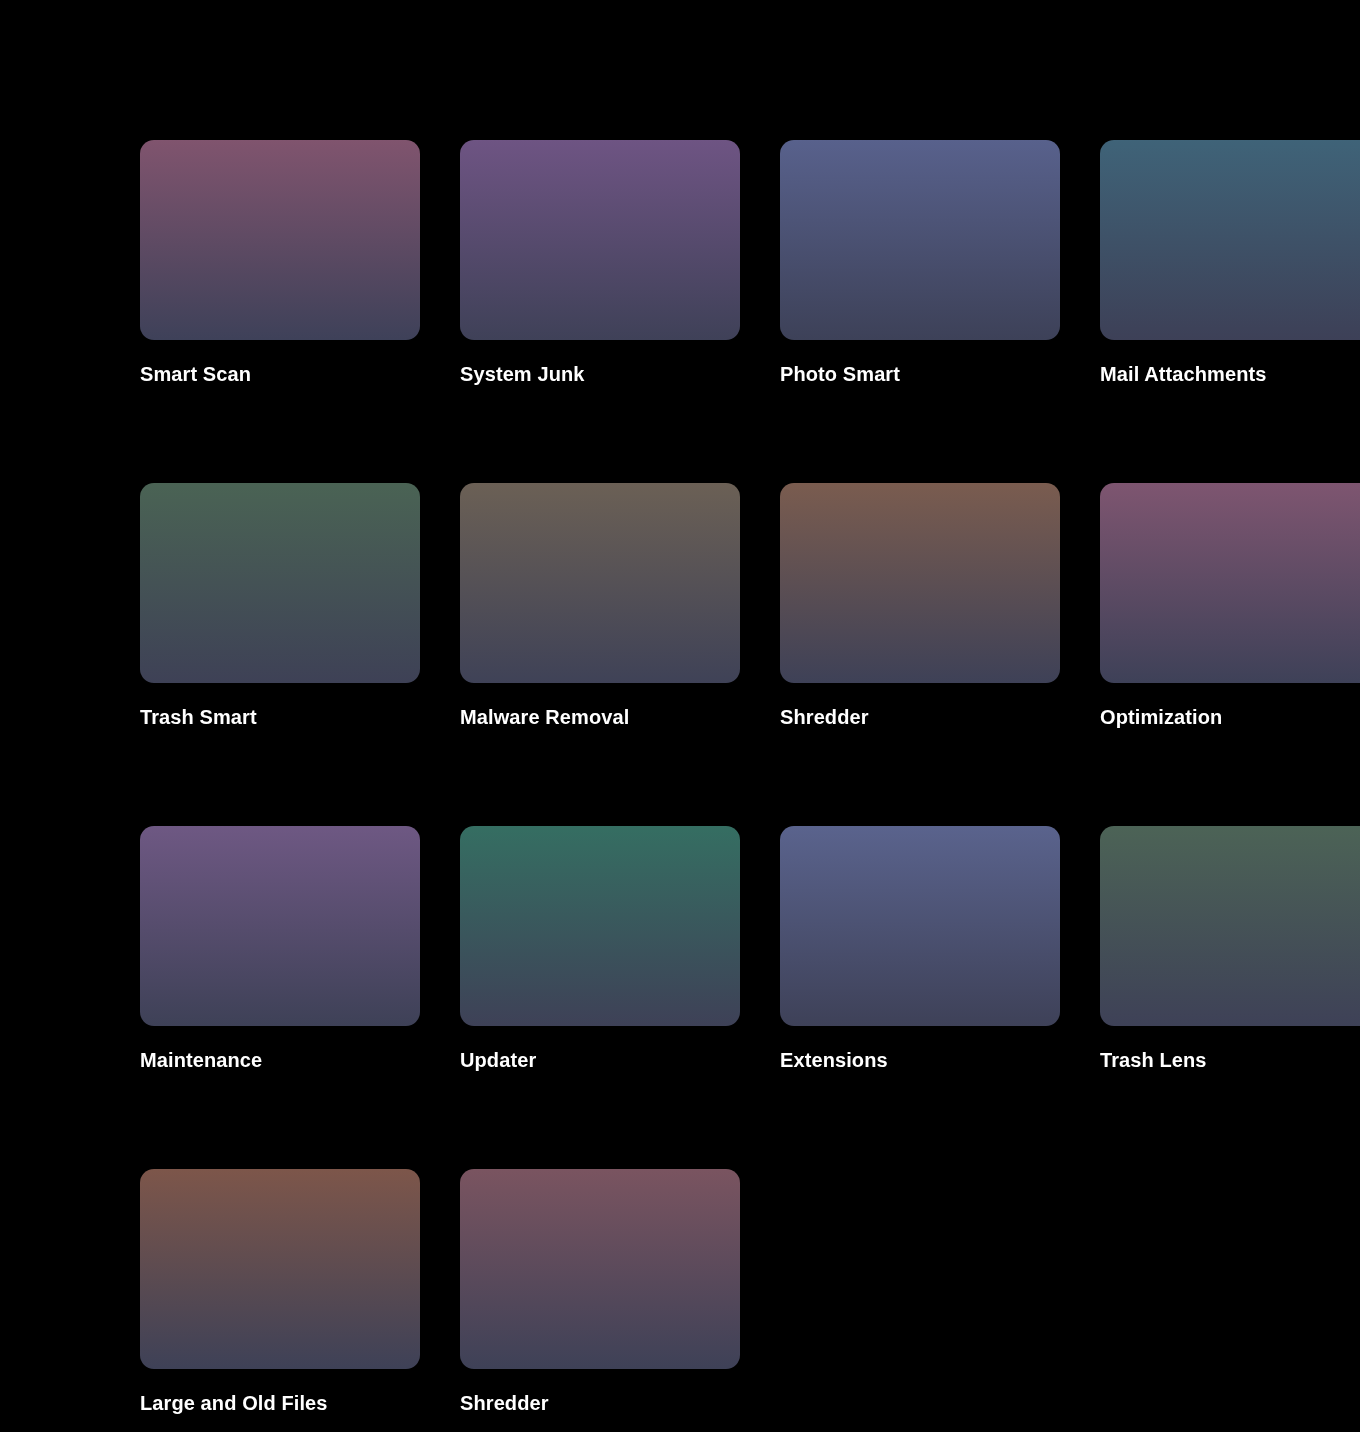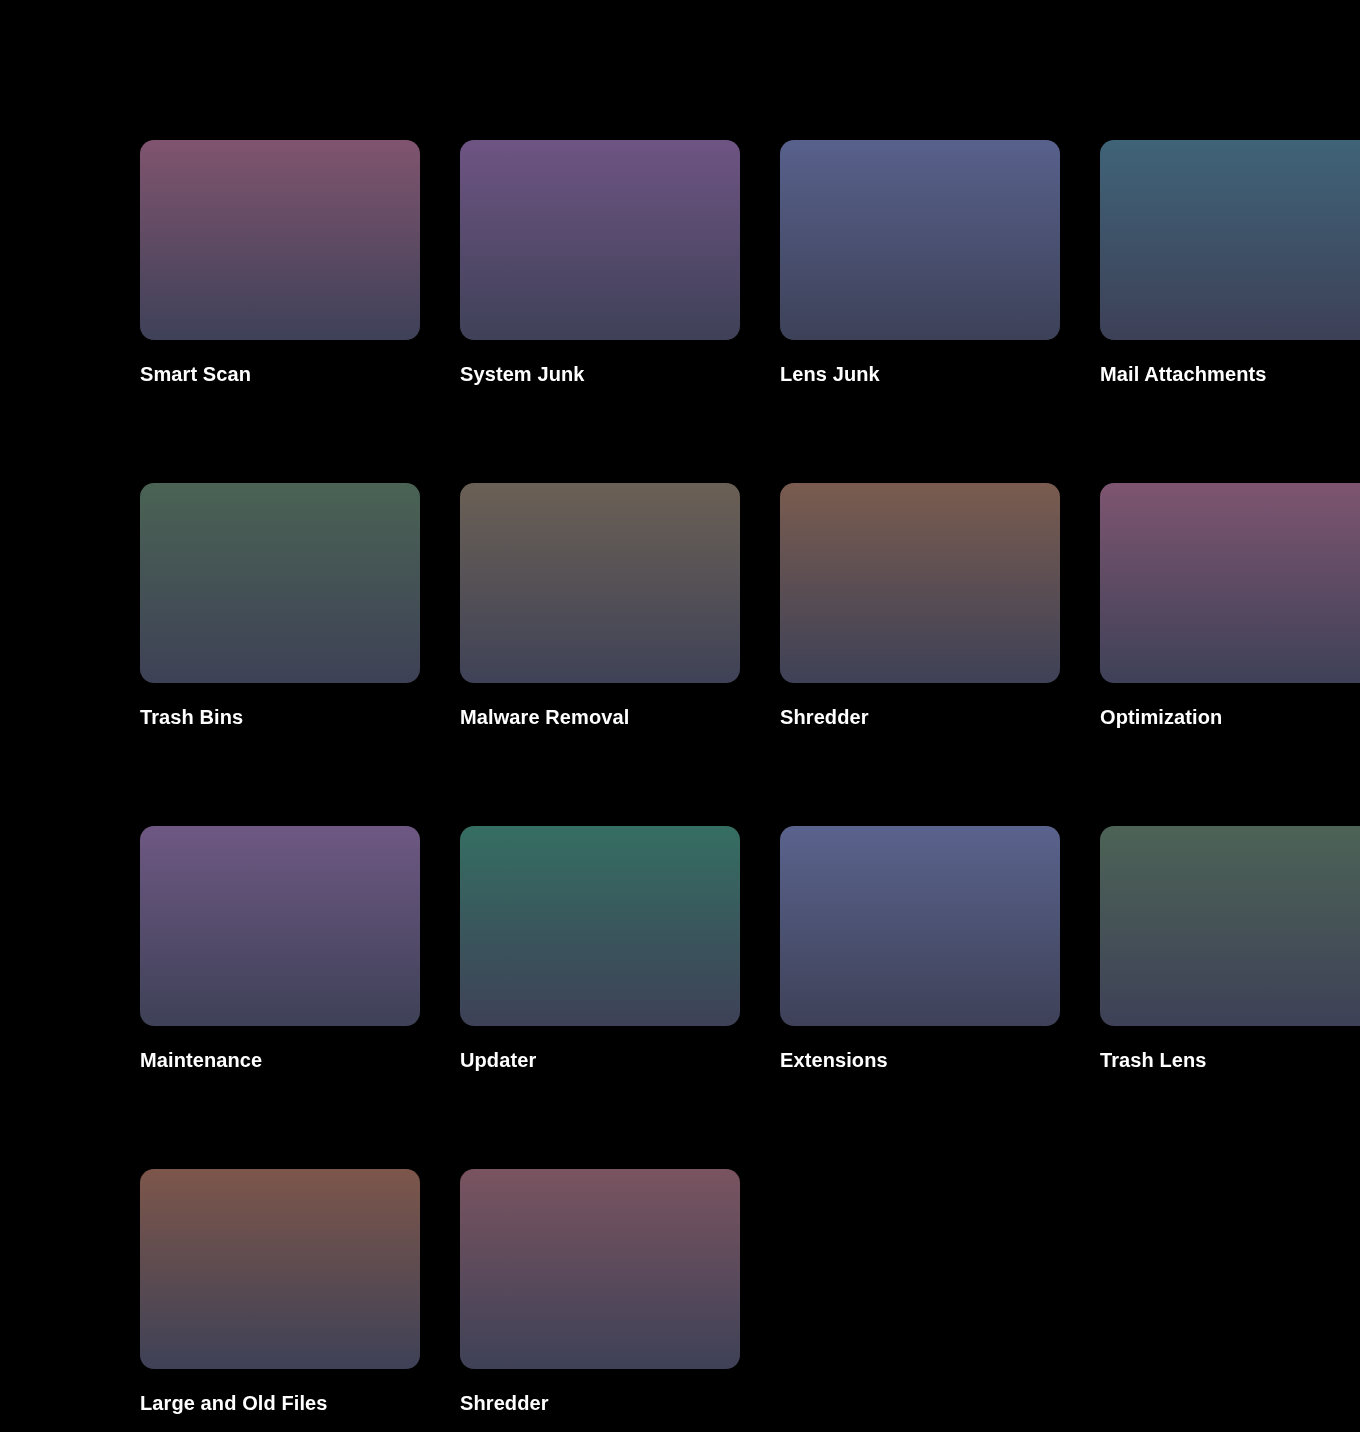--- a/index.html
+++ b/index.html
@@ -62,29 +62,29 @@
     <div class="tile-cell">
       <div class="tile-thumb" style="background: linear-gradient(rgb(128, 84, 110) 0%, rgb(62, 65, 89) 100%);"></div>
       <div class="tile-label">Smart Scan</div>
     </div>
     <div class="tile-cell">
       <div class="tile-thumb" style="background: linear-gradient(rgb(110, 84, 131) 0%, rgb(63, 65, 88) 100%);"></div>
       <div class="tile-label">System Junk</div>
     </div>
     <div class="tile-cell">
       <div class="tile-thumb" style="background: linear-gradient(rgb(88, 97, 140) 0%, rgb(61, 65, 88) 100%);"></div>
-      <div class="tile-label">Lens Junk</div>
+      <div class="tile-label">Photo Smart</div>
     </div>
     <div class="tile-cell">
       <div class="tile-thumb" style="background: linear-gradient(rgb(63, 99, 120) 0%, rgb(61, 64, 87) 100%);"></div>
       <div class="tile-label">Mail Attachments</div>
     </div>
     <div class="tile-cell">
       <div class="tile-thumb" style="background: linear-gradient(rgb(74, 99, 84) 0%, rgb(62, 65, 86) 100%);"></div>
-      <div class="tile-label">Trash Bins</div>
+      <div class="tile-label">Trash Smart</div>
     </div>
     <div class="tile-cell">
       <div class="tile-thumb" style="background: linear-gradient(rgb(107, 96, 85) 0%, rgb(63, 66, 87) 100%);"></div>
       <div class="tile-label">Malware Removal</div>
     </div>
     <div class="tile-cell">
       <div class="tile-thumb" style="background: linear-gradient(rgb(122, 92, 79) 0%, rgb(62, 65, 87) 100%);"></div>
       <div class="tile-label">Shredder</div>
     </div>
     <div class="tile-cell">

